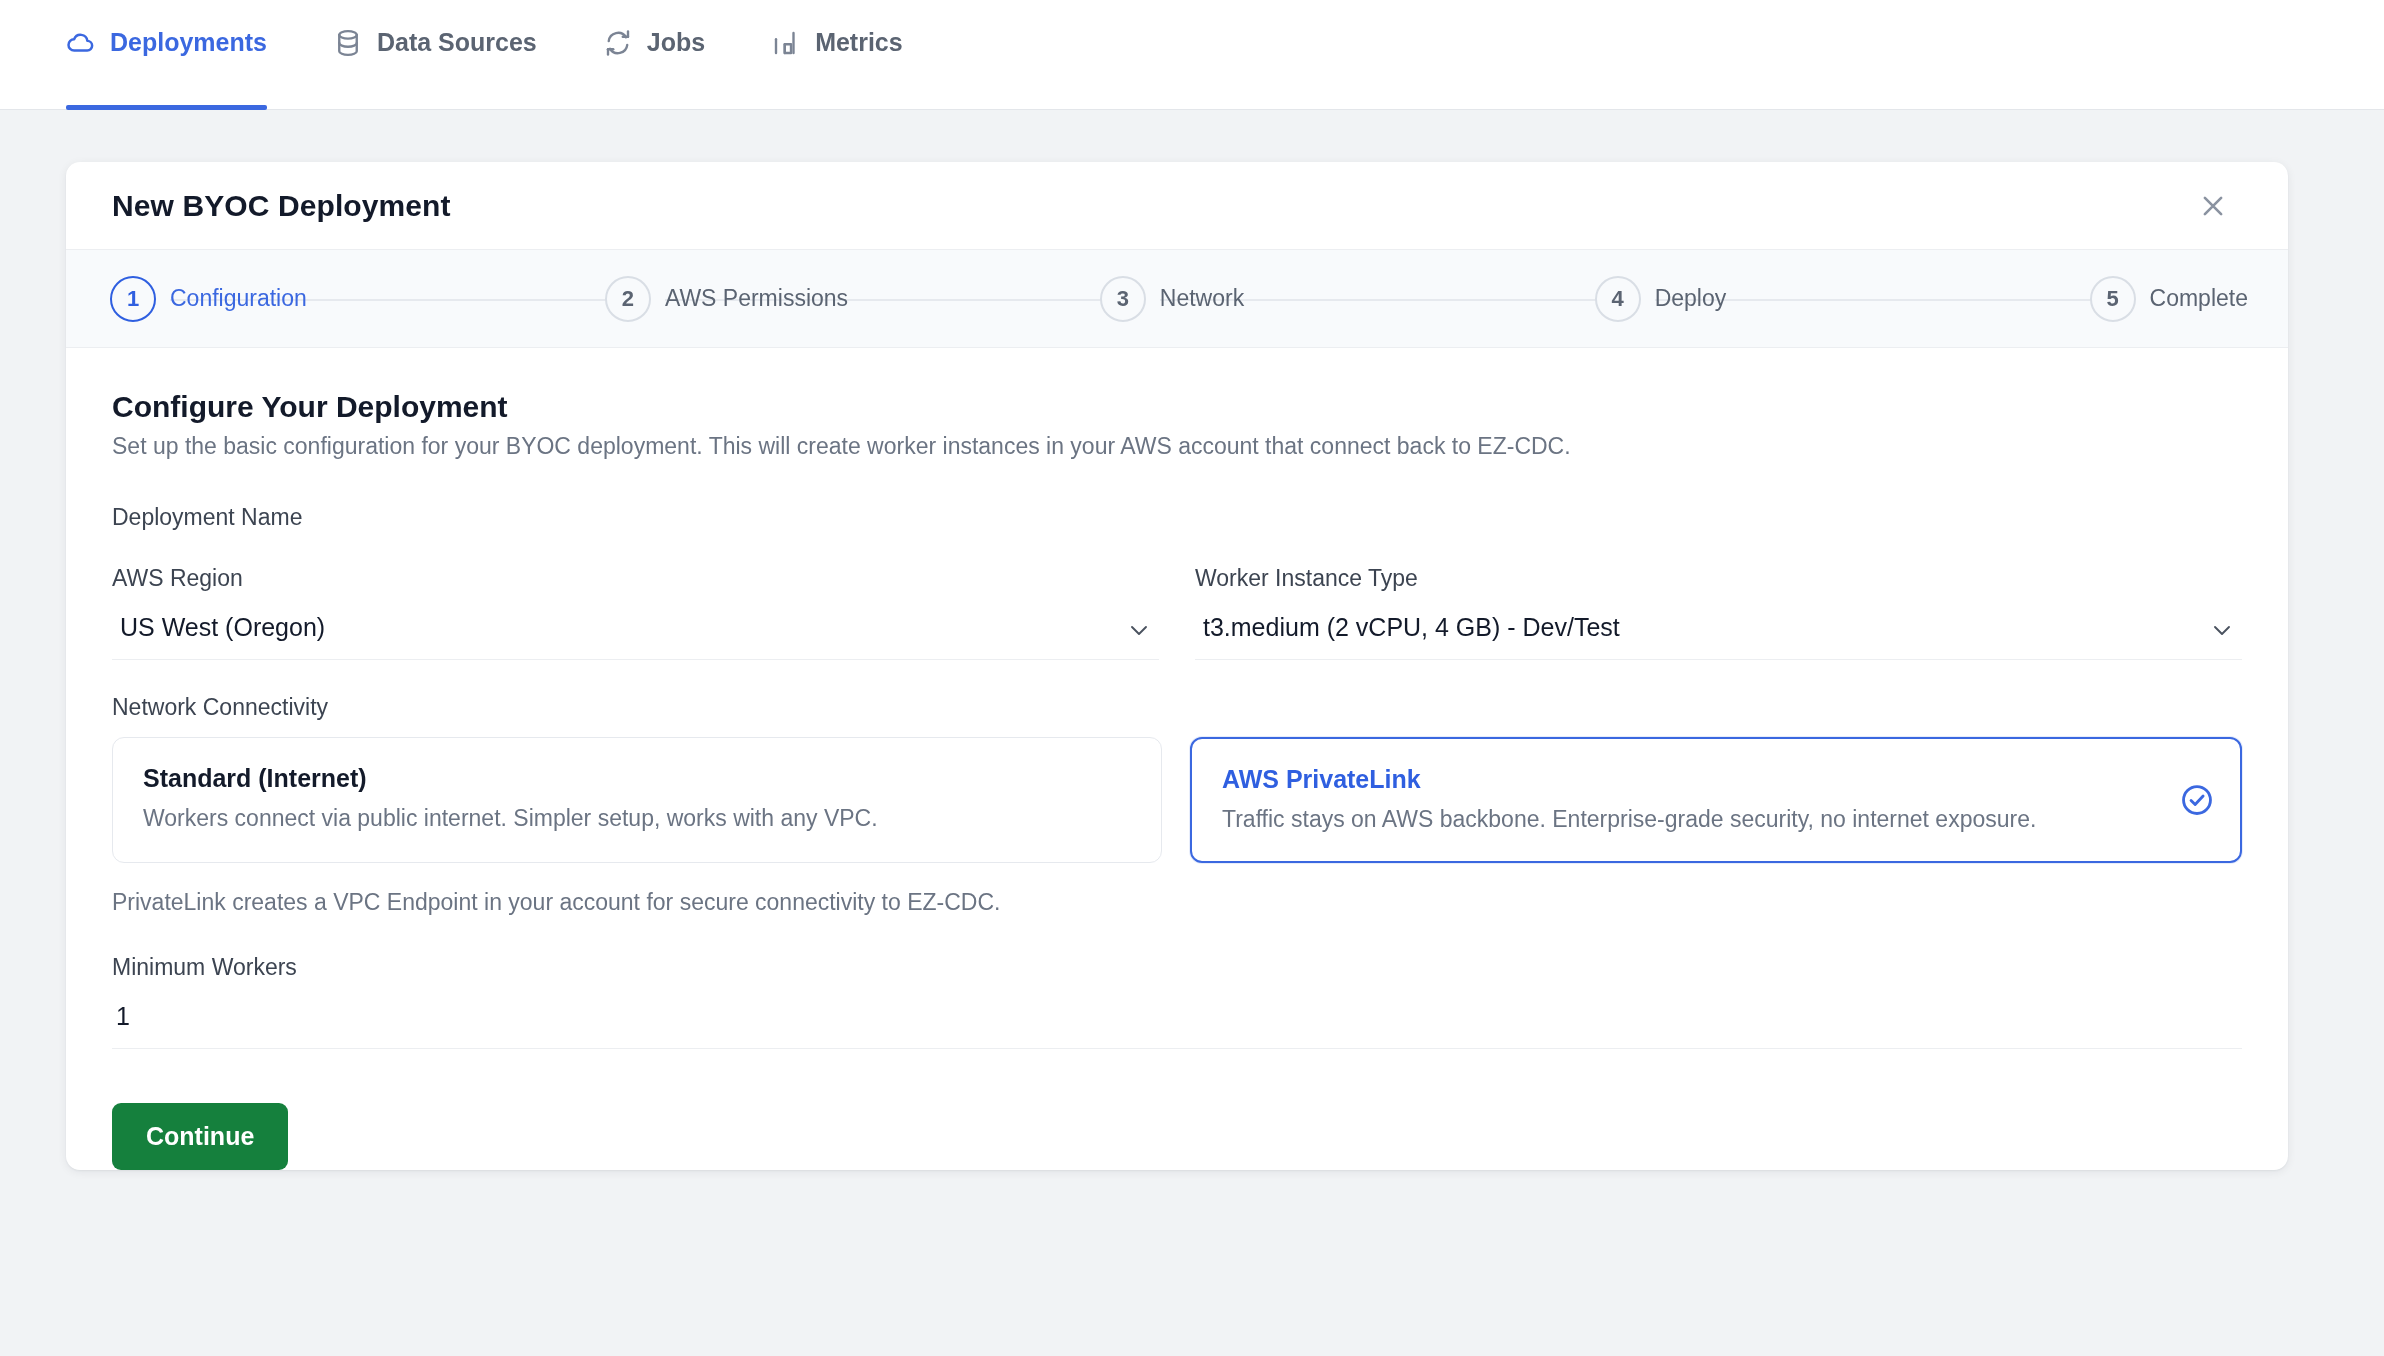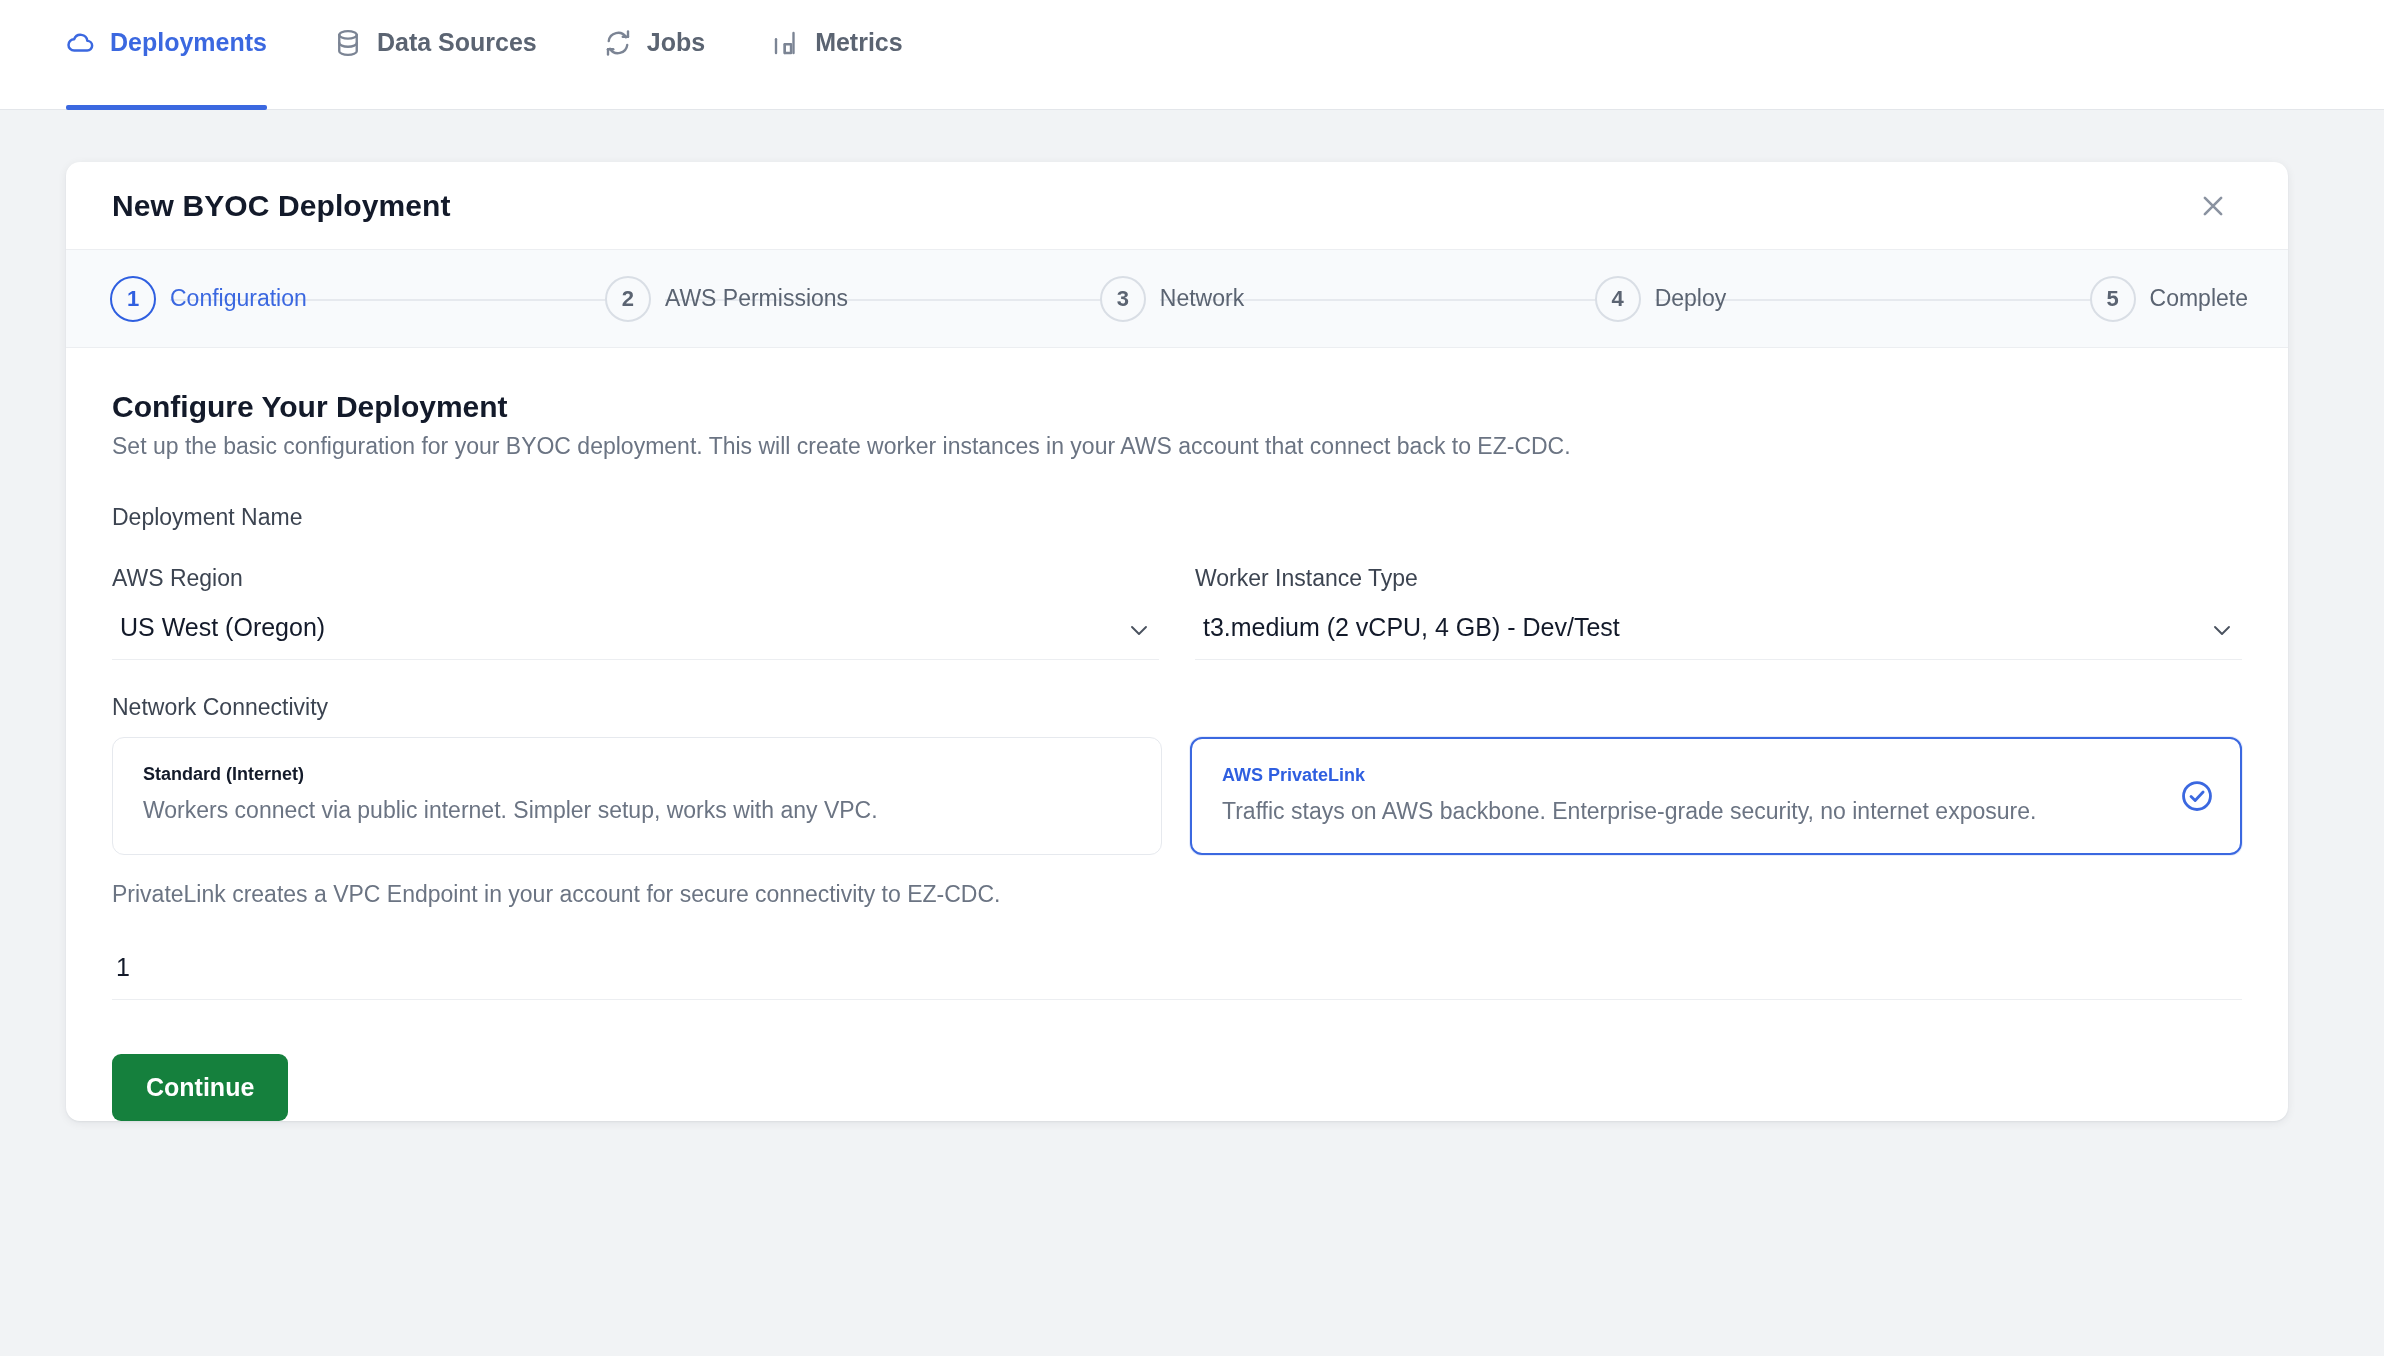--- a/index.html
+++ b/index.html
@@ -180,21 +180,21 @@
     padding: 26px 30px 28px 30px;
     background: #ffffff;
     cursor: pointer;
     position: relative;
     min-height: 108px;
   }
   .conn-card.selected {
     border: 2px solid #3b68e0;
     box-shadow: 0 0 0 1px rgba(59,104,224,.12);
   }
-  .conn-title { font-size: 18px; font-weight: 600; color: #131a2a; margin-bottom: 12px; }
+  .conn-title { font-size: 25px; font-weight: 600; color: #131a2a; margin-bottom: 12px; }
   .conn-card.selected .conn-title { color: #2f5fe0; }
   .conn-desc { font-size: 23px; color: #6b7483; }
   .check-badge {
     position: absolute;
     right: 26px;
     top: 50%;
     transform: translateY(-50%);
     width: 34px; height: 34px;
   }
   .check-badge svg { width: 34px; height: 34px; display: block; }
@@ -371,20 +371,21 @@
             </span>
           </div>
 
         </div>
 
         <div class="hint">PrivateLink creates a VPC Endpoint in your account for secure connectivity to EZ-CDC.</div>
       </div>
 
       <div class="row2" style="margin-top:38px">
         <div class="col">
+          <label class="field-label">Minimum Workers</label>
           <input class="underline-input" type="text" value="1" style="">
         </div>
       </div>
 
     </div>
 
     <div class="actions">
       <button class="btn-primary">Continue</button>
     </div>
 

